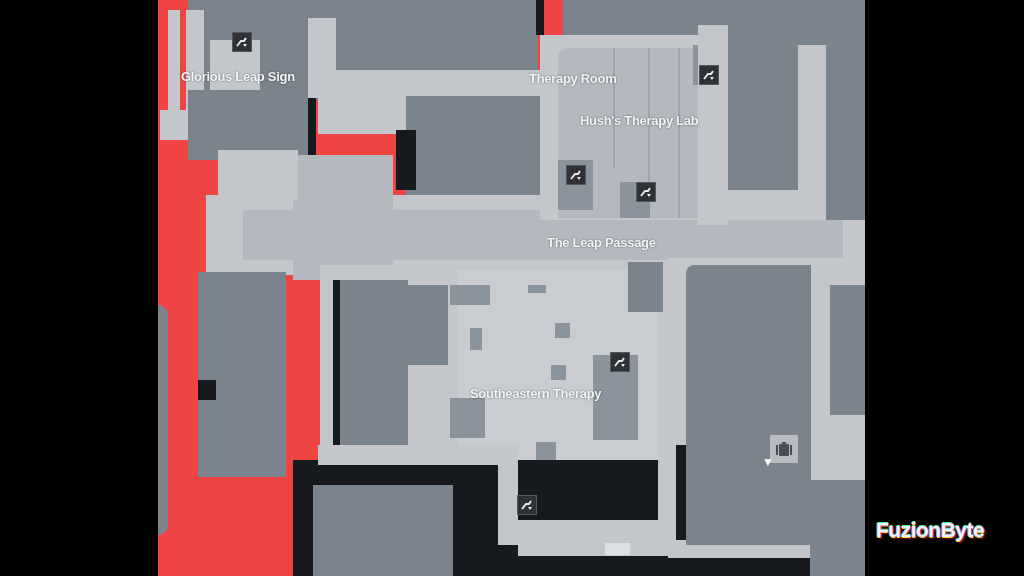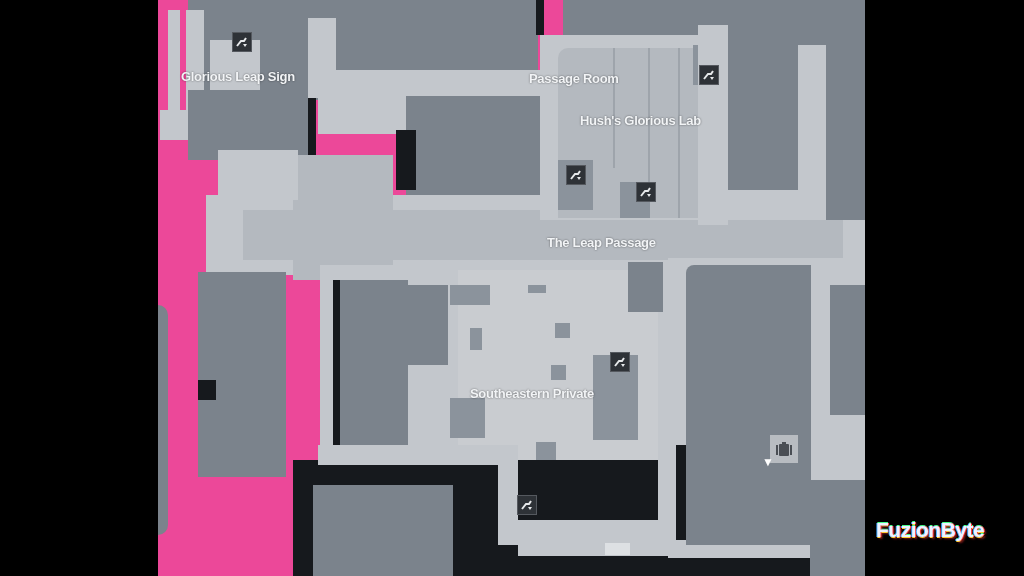--- a/index.html
+++ b/index.html
@@ -1,17 +1,17 @@
 <!DOCTYPE html>
 <html><head>
 <meta charset="utf-8">
 <style>
   html, body { margin:0; padding:0; background:#000; }
   body { width:1024px; height:576px; position:relative; overflow:hidden; font-family:"Liberation Sans", sans-serif; }
-  #map { position:absolute; left:158px; top:0; width:707px; height:576px; background:#ec4899; overflow:hidden; }
+  #map { position:absolute; left:158px; top:0; width:707px; height:576px; background:#ef4444; overflow:hidden; }
   .r { position:absolute; }
   .dk { background:#16191d; }
   .bld { background:#7b838c; }
   .bld2 { background:#8b939c; }
   .fl { background:#c3c7cc; }
   .fl2 { background:#b4b9bf; }
   .wh { background:#dde0e3; }
   .ln { background:#9ea4ab; }
   .label { position:absolute; color:#f2f4f6; font-weight:bold; font-size:13px; letter-spacing:-0.3px; text-shadow:0 0 2px rgba(0,0,0,0.55); white-space:nowrap; }
   .icon { position:absolute; width:20px; height:20px; background:#2e3237; border:1px solid #55595f; box-sizing:border-box; display:flex; align-items:center; justify-content:center; }
@@ -98,24 +98,24 @@
   <div class="r bld" style="left:155px;top:485px;width:140px;height:91px"></div>
   <div class="r wh" style="left:447px;top:543px;width:25px;height:12px"></div>
 
   <div class="r fl" style="left:510px;top:258px;width:197px;height:300px"></div>
   <div class="r bld" style="left:528px;top:265px;width:125px;height:280px;border-radius:8px 0 0 0"></div>
   <div class="r bld" style="left:672px;top:285px;width:35px;height:130px"></div>
   <div class="r bld" style="left:652px;top:480px;width:55px;height:96px"></div>
   <div class="r dk" style="left:518px;top:445px;width:10px;height:95px"></div>
 
   <div class="label" style="left:23px;top:69px">Glorious Leap Sign</div>
-  <div class="label" style="left:371px;top:71px">Passage Room</div>
-  <div class="label" style="left:422px;top:113px">Hush's Glorious Lab</div>
+  <div class="label" style="left:371px;top:71px">Therapy Room</div>
+  <div class="label" style="left:422px;top:113px">Hush's Therapy Lab</div>
   <div class="label" style="left:389px;top:235px">The Leap Passage</div>
-  <div class="label" style="left:312px;top:386px">Southeastern Private</div>
+  <div class="label" style="left:312px;top:386px">Southeastern Therapy</div>
 
   <div class="icon" style="left:74px;top:32px">
       <svg viewBox="0 0 16 16">
         <path d="M3 12 L7 7 L10 7 L12 4" stroke="#e6e8ea" stroke-width="2" fill="none"></path>
         <path d="M9 10 L13 10 L11 13 Z" fill="#e6e8ea"></path>
       </svg>
     </div>
   <div class="icon" style="left:541px;top:65px">
       <svg viewBox="0 0 16 16">
         <path d="M3 12 L7 7 L10 7 L12 4" stroke="#e6e8ea" stroke-width="2" fill="none"></path>

